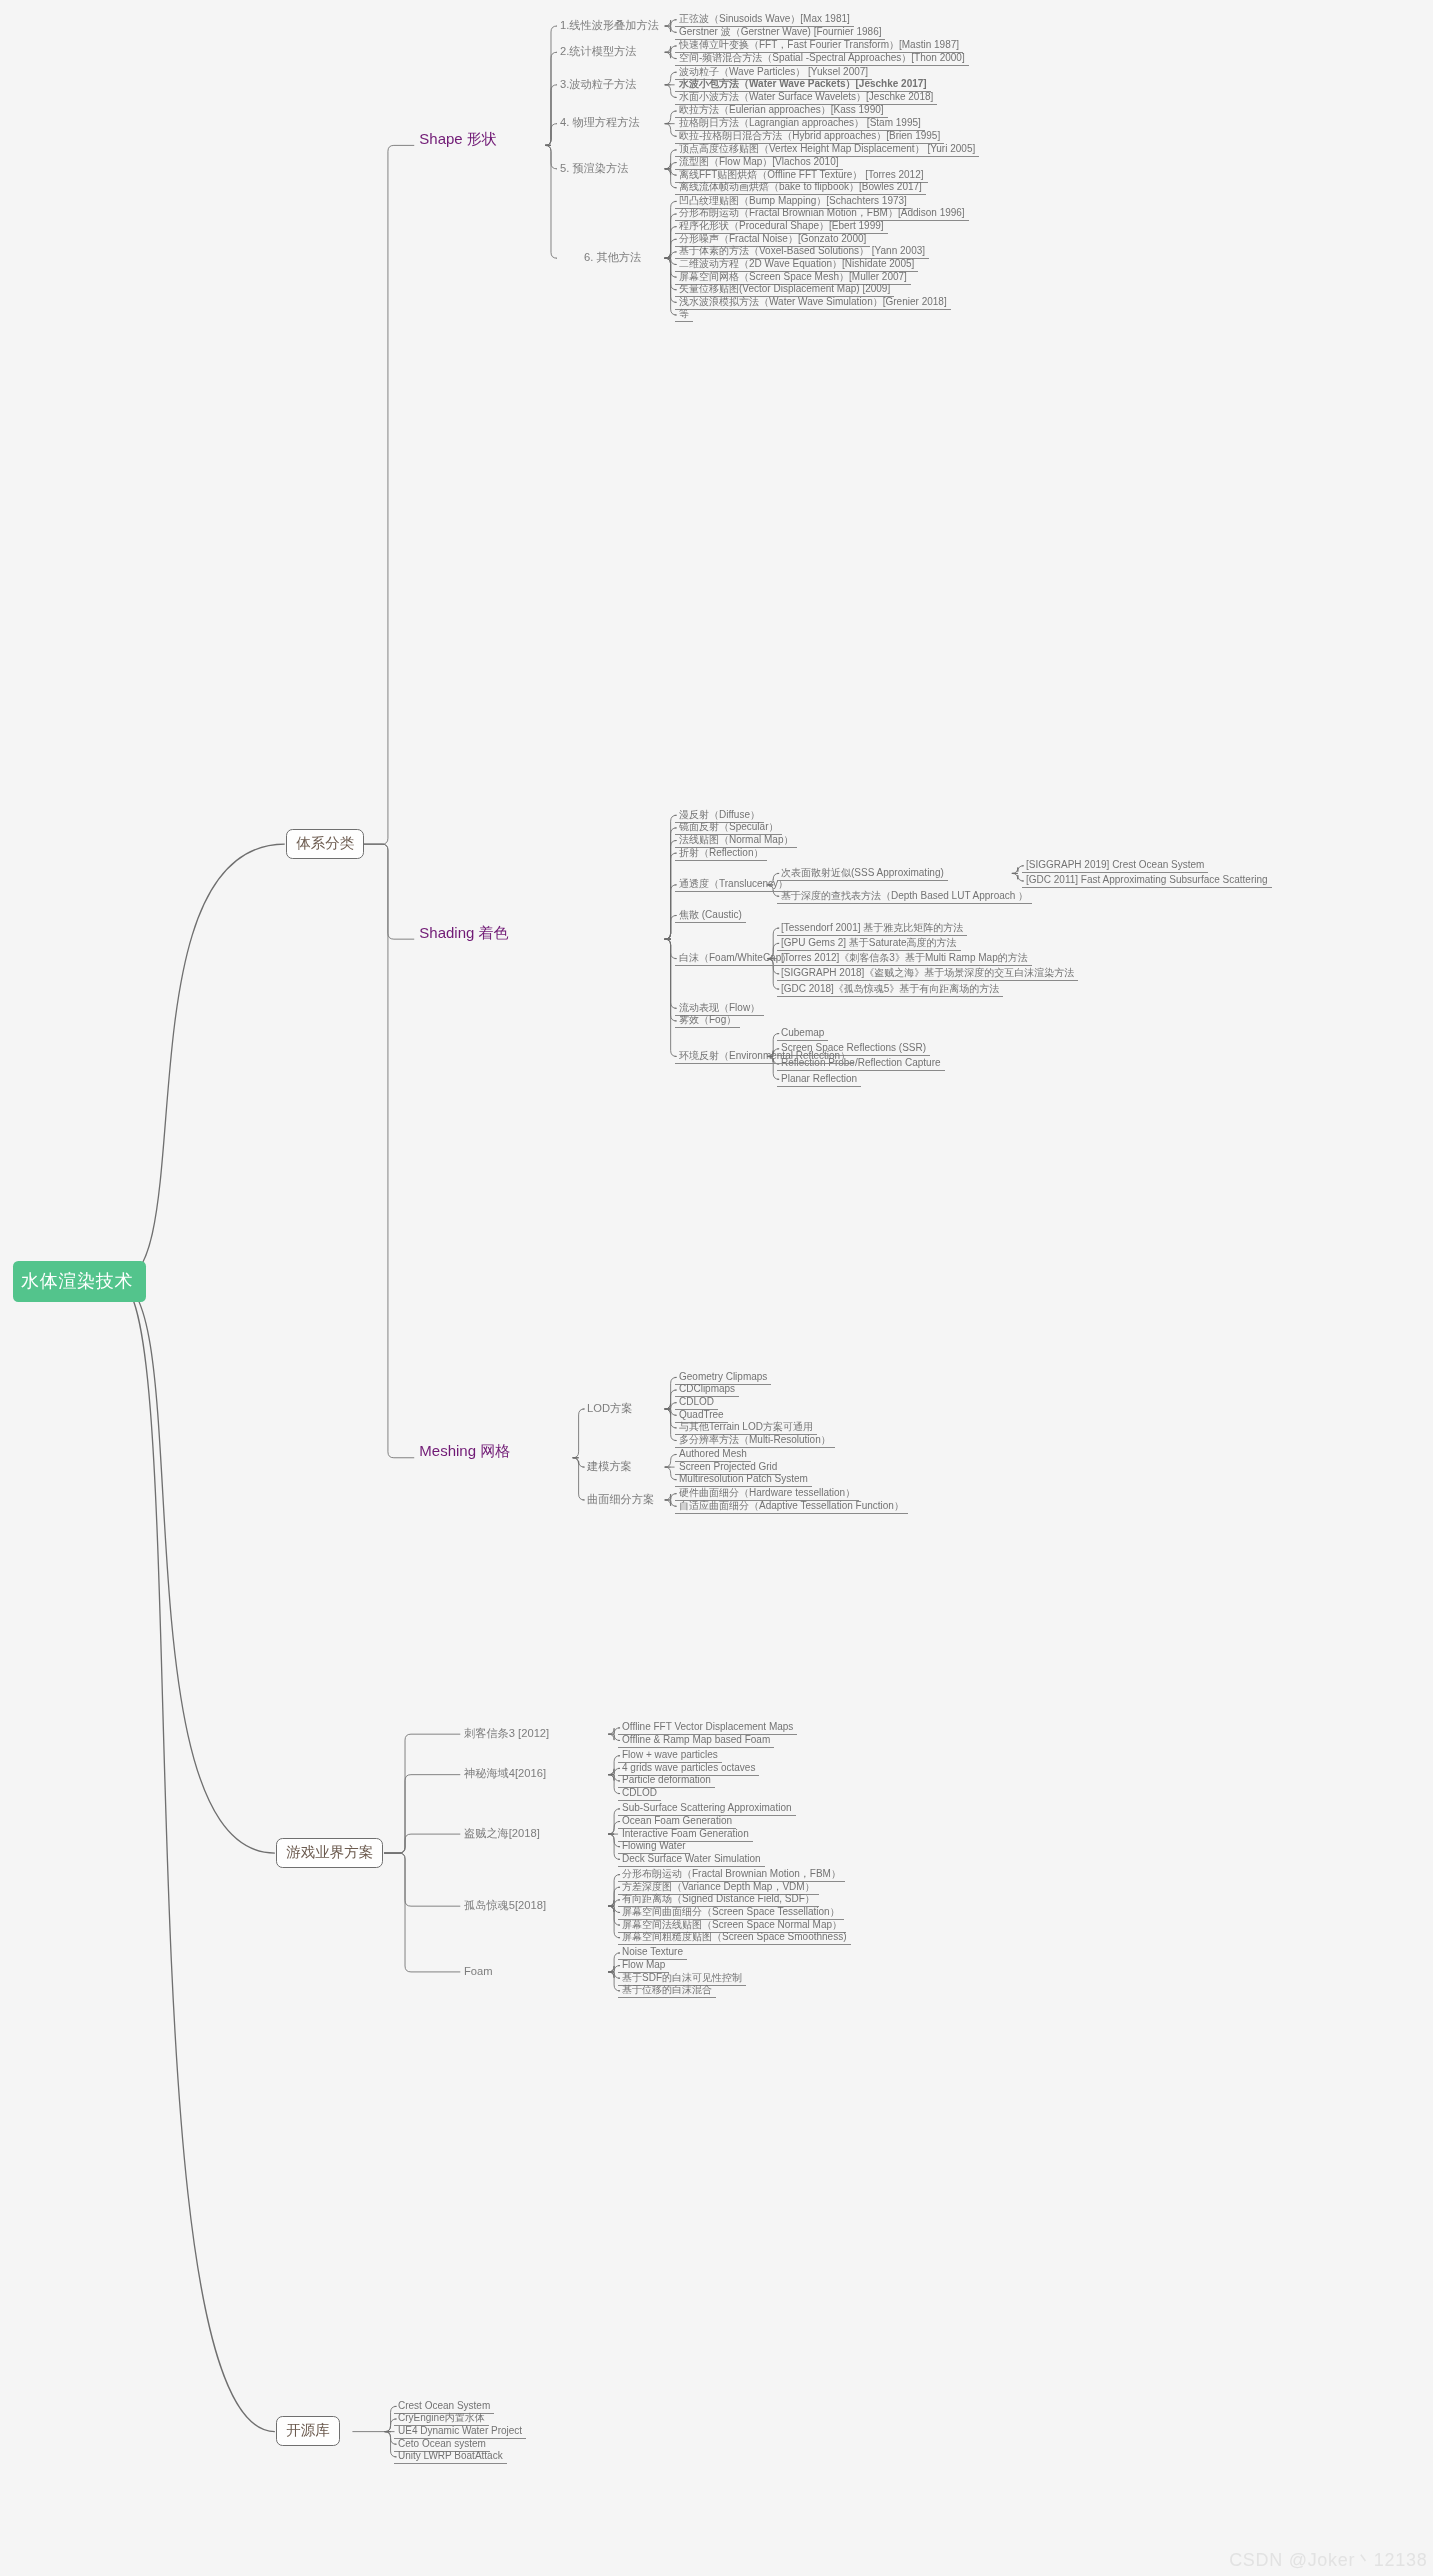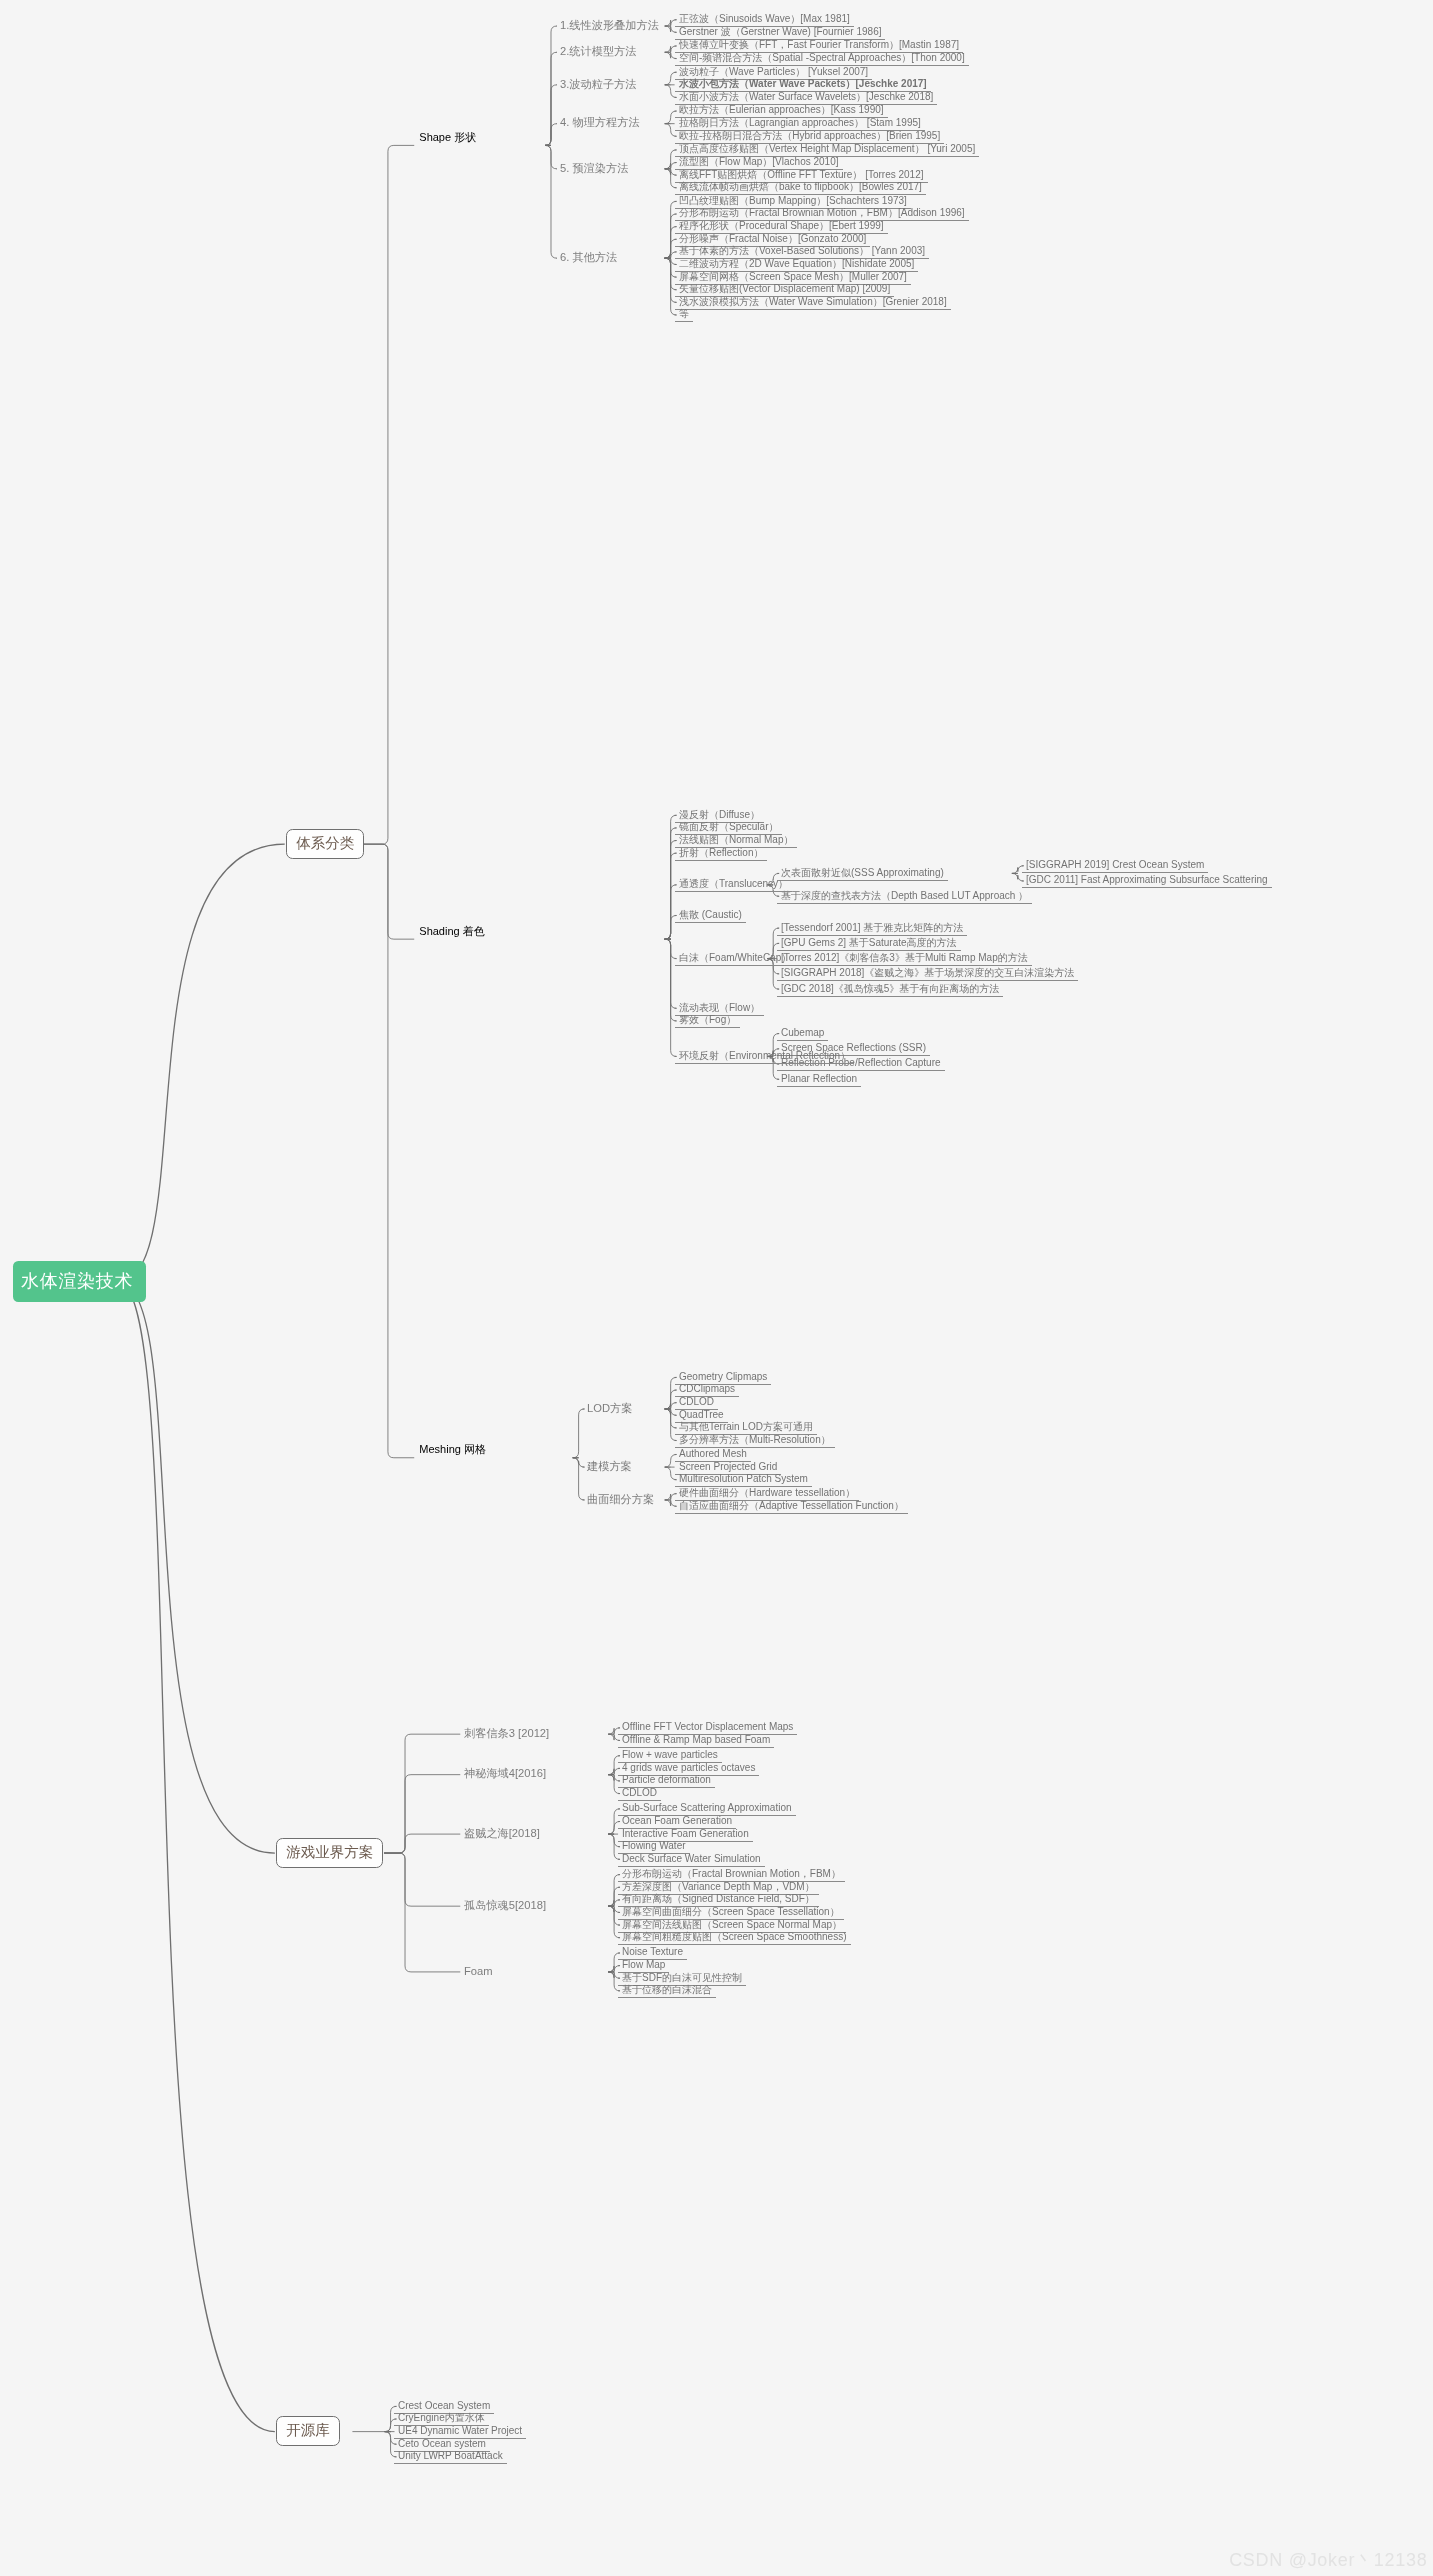--- a/index.html
+++ b/index.html
@@ -36,22 +36,22 @@
   }
   .leaf.l2 { font-size: 10px; }
   .leaf.l3 { font-size: 10px; }
   
   .cat {
     font-size: 11.2px;
     color: #7d7d7d;
     padding: 0 4px 2px 4px;
   }
   .branch-title {
-    font-size: 11px;
-    color: #000000;
+    font-size: 15px;
+    color: #701a75;
     padding: 0 5.3px 2.6px 5.3px;
   }
   
   .topic {
     font-size: 14.5px;
     color: #6b5a4e;
     background: #fefefe;
     border: 1.1px solid #6f6f6f;
     border-radius: 6.6px;
     padding: 6px 9.2px;
@@ -210,21 +210,21 @@
       <div class="node leaf l3" style="left: 675px; top: 195px;">凹凸纹理贴图（Bump Mapping）[Schachters 1973]</div>
       <div class="node leaf l3" style="left: 675px; top: 207px;">分形布朗运动（Fractal Brownian Motion，FBM）[Addison 1996]</div>
       <div class="node leaf l3" style="left: 675px; top: 220px;">程序化形状（Procedural Shape）[Ebert 1999]</div>
       <div class="node leaf l3" style="left: 675px; top: 233px;">分形噪声（Fractal Noise）[Gonzato 2000]</div>
       <div class="node leaf l3" style="left: 675px; top: 245px;">基于体素的方法（Voxel-Based Solutions） [Yann 2003]</div>
       <div class="node leaf l3" style="left: 675px; top: 258px;">二维波动方程（2D Wave Equation）[Nishidate 2005]</div>
       <div class="node leaf l3" style="left: 675px; top: 271px;">屏幕空间网格（Screen Space Mesh）[Muller 2007]</div>
       <div class="node leaf l3" style="left: 675px; top: 283px;">矢量位移贴图(Vector Displacement Map) [2009]</div>
       <div class="node leaf l3" style="left: 675px; top: 296px;">浅水波浪模拟方法（Water Wave Simulation）[Grenier 2018]</div>
       <div class="node leaf l3" style="left: 675px; top: 308px;">等</div>
-      <div class="node cat" style="left: 556px; top: 251px;">6. 其他方法</div>
+      <div class="node cat" style="left: 580px; top: 251px;">6. 其他方法</div>
       <div class="node branch-title" style="left: 414px; top: 131px;">Shape 形状</div>
       <div class="node leaf l2" style="left: 675px; top: 809px;">漫反射（Diffuse）</div>
       <div class="node leaf l2" style="left: 675px; top: 821px;">镜面反射（Specular）</div>
       <div class="node leaf l2" style="left: 675px; top: 834px;">法线贴图（Normal Map）</div>
       <div class="node leaf l2" style="left: 675px; top: 847px;">折射（Reflection）</div>
       <div class="node leaf l3" style="left: 1022px; top: 859px;">[SIGGRAPH 2019] Crest Ocean System</div>
       <div class="node leaf l3" style="left: 1022px; top: 874px;">[GDC 2011] Fast Approximating Subsurface Scattering</div>
       <div class="node leaf l3" style="left: 777px; top: 867px;">次表面散射近似(SSS Approximating)</div>
       <div class="node leaf l3" style="left: 777px; top: 890px;">基于深度的查找表方法（Depth Based LUT Approach ）</div>
       <div class="node leaf l2" style="left: 675px; top: 878px;">通透度（Translucency）</div>

